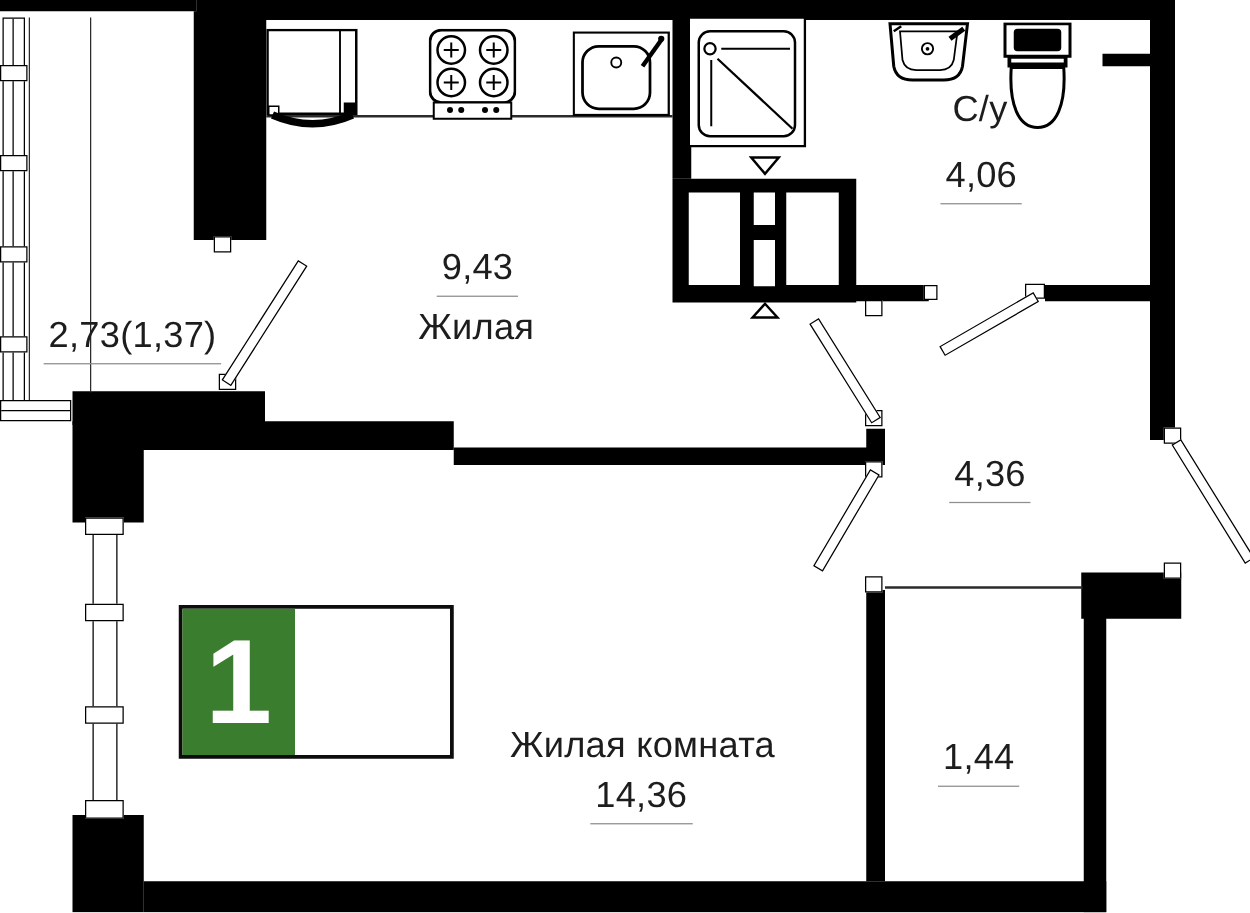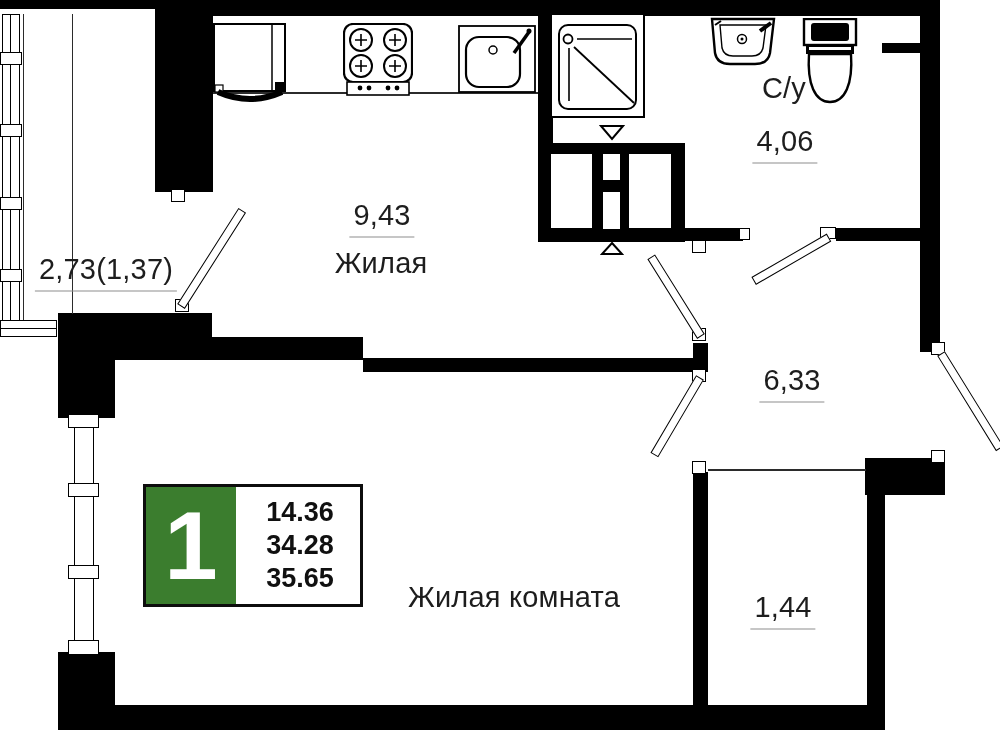--- a/index.html
+++ b/index.html
@@ -158,28 +158,24 @@
   </svg>
 
   <div class="t area" style="left:106px;top:272px"><span>2,73(1,37)</span></div>
 
   <div class="t area" style="left:382px;top:218px"><span>9,43</span></div>
   <div class="t" style="left:381px;top:263px">Жилая</div>
 
   <div class="t" style="left:784px;top:88px">С/у</div>
   <div class="t area" style="left:785px;top:144px"><span>4,06</span></div>
 
-  <div class="t area" style="left:792px;top:383px"><span>6,33</span></div>
+  <div class="t area" style="left:792px;top:383px"><span>4,36</span></div>
 
   <div class="t" style="left:514px;top:597px">Жилая комната</div>
+  <div class="t area" style="left:513px;top:640px"><span>14,36</span></div>
 
   <div class="t area" style="left:783px;top:610px"><span>1,44</span></div>
 
   <div class="badge" style="left:143px;top:484px;width:214px;height:117px">
     <div class="badge-num" style="background: rgb(59, 125, 46);">1</div>
-    <div class="badge-areas">
-      <div>14.36</div>
-      <div>34.28</div>
-      <div>35.65</div>
-    </div>
   </div>
 
 </div>
 
 </body></html>

